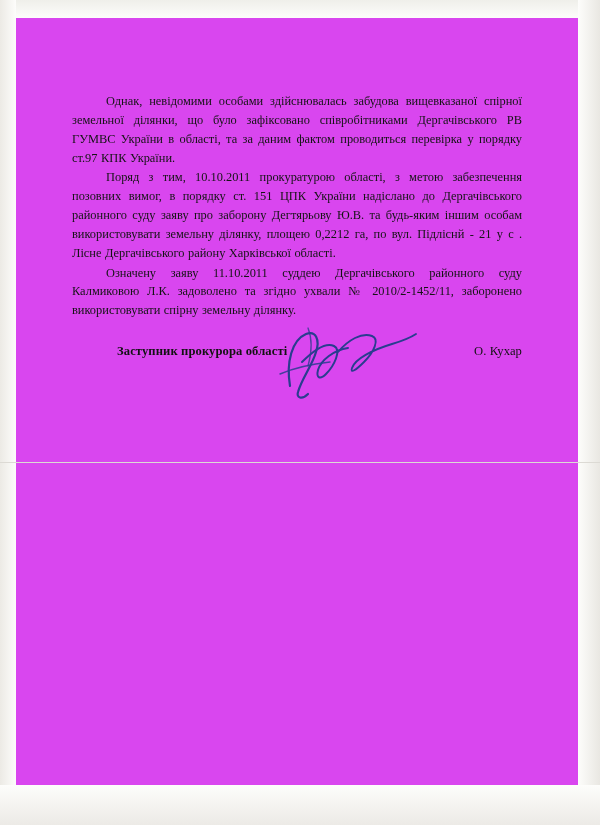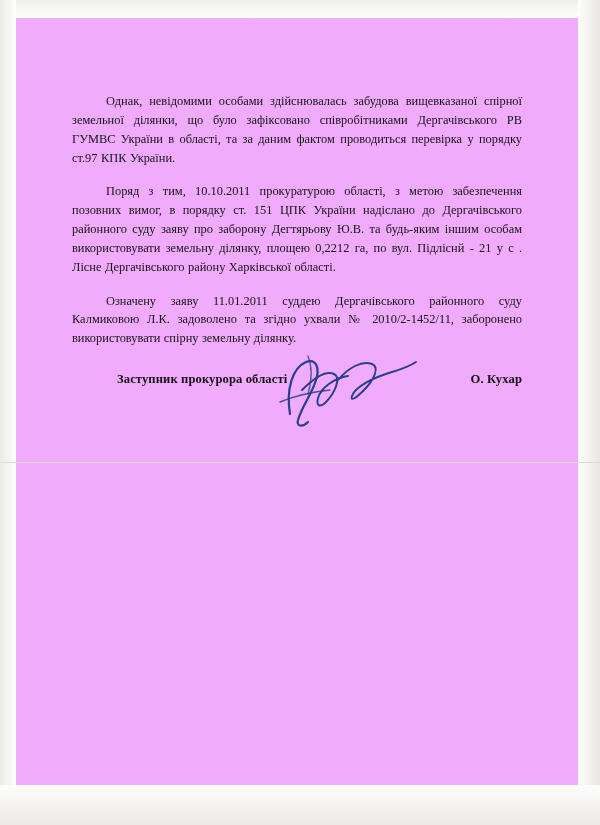--- a/index.html
+++ b/index.html
@@ -11,21 +11,21 @@
     height: 825px;
     background: #ffffff;
     font-family: "Liberation Serif", serif;
     overflow: hidden;
   }
 
   .page {
     position: relative;
     width: 600px;
     height: 825px;
-    background: #f0abfc;
+    background: #d946ef;
   }
 
   
   .scan-shade-top {
     position: absolute;
     left: 0; top: 0;
     width: 600px; height: 18px;
     background: linear-gradient(to bottom, #efefea 0%, #fdfdfb 100%);
     pointer-events: none;
   }
@@ -72,21 +72,21 @@
     font-size: 12.4px;
     line-height: 1.52;
     color: #141414;
     text-align: justify;
     text-indent: 34px;
     text-justify: inter-word;
     word-spacing: 0.4px;
   }
 
   p.para + p.para {
-    margin-top: 15px;
+    margin-top: 1px;
   }
 
   .signature-block {
     position: relative;
     margin-top: 24px;
     height: 60px;
   }
 
   .sig-role {
     position: absolute;
@@ -97,21 +97,21 @@
     color: #121212;
     letter-spacing: 0.1px;
     margin-left: 45px;
   }
 
   .sig-name {
     position: absolute;
     right: 0;
     top: 0;
     font-size: 12.6px;
-    font-weight: bold;
+    font-weight: normal;
     color: #121212;
     letter-spacing: 0.1px;
   }
 
   .sig-mark {
     position: absolute;
     left: 200px;
     top: -22px;
     width: 150px;
     height: 78px;
@@ -125,21 +125,21 @@
   <div class="scan-shade-top"></div>
   <div class="scan-shade-left"></div>
   <div class="scan-shade-right"></div>
   <div class="scan-shade-bottom"></div>
   <div class="fold-line"></div>
 
   <div class="doc-body">
 
     <p class="para">Однак, невідомими особами  здійснювалась забудова вищевказаної спірної земельної ділянки, що було зафіксовано співробітниками Дергачівського РВ ГУМВС України в області, та за даним фактом проводиться перевірка у порядку ст.97 КПК України.</p>
     <p class="para">Поряд з тим, 10.10.2011 прокуратурою області, з метою забезпечення позовних вимог, в порядку ст. 151 ЦПК України надіслано до Дергачівського районного суду заяву про заборону Дегтярьову Ю.В. та будь-яким іншим особам використовувати земельну ділянку, площею 0,2212 га, по вул. Підліснй - 21 у с . Лісне Дергачівського району Харківської області.</p>
-    <p class="para">Означену заяву 11.01.2011 суддею Дергачівського районного суду Калмиковою Л.К. задоволено та згідно ухвали № 2010/2-1452/11, заборонено використовувати спірну земельну ділянку.</p>
+    <p class="para">Означену заяву 11.10.2011 суддею Дергачівського районного суду Калмиковою Л.К. задоволено та згідно ухвали № 2010/2-1452/11, заборонено використовувати спірну земельну ділянку.</p>
 
     <div class="signature-block">
       <span class="sig-role">Заступник прокурора області</span>
 
       <svg class="sig-mark" viewBox="0 0 150 78" xmlns="http://www.w3.org/2000/svg">
         <g fill="none" stroke="#2a3d8f" stroke-linecap="round" stroke-linejoin="round">
           <path d="M18 64 C 14 40, 20 18, 34 12 C 44 8, 48 18, 44 30 C 40 44, 30 56, 26 70 C 24 76, 30 78, 36 72" stroke-width="2.2"></path>
           <path d="M30 40 C 42 28, 54 20, 62 24 C 70 28, 62 44, 54 52 C 48 58, 44 56, 46 48 C 49 38, 62 28, 76 26" stroke-width="2"></path>
           <path d="M66 30 C 76 18, 90 10, 100 14 C 108 17, 102 30, 92 40 C 84 48, 78 52, 80 46 C 83 37, 100 28, 120 22 C 130 19, 138 16, 144 12" stroke-width="1.9"></path>
           <path d="M8 52 C 22 46, 40 42, 58 40" stroke-width="1.4" opacity="0.85"></path>

